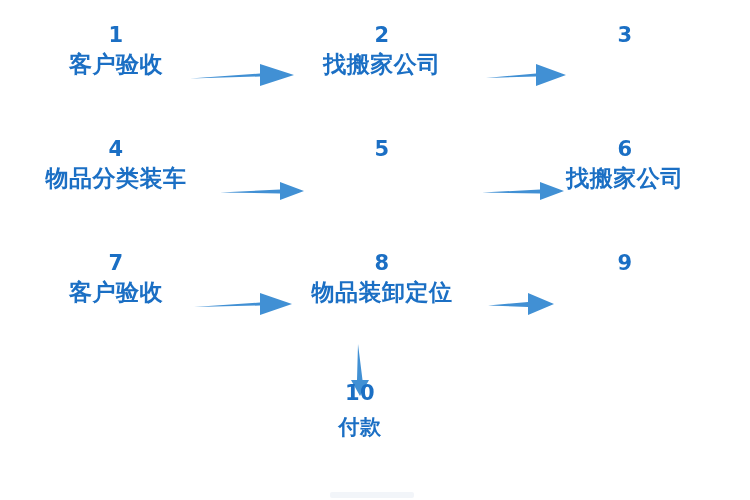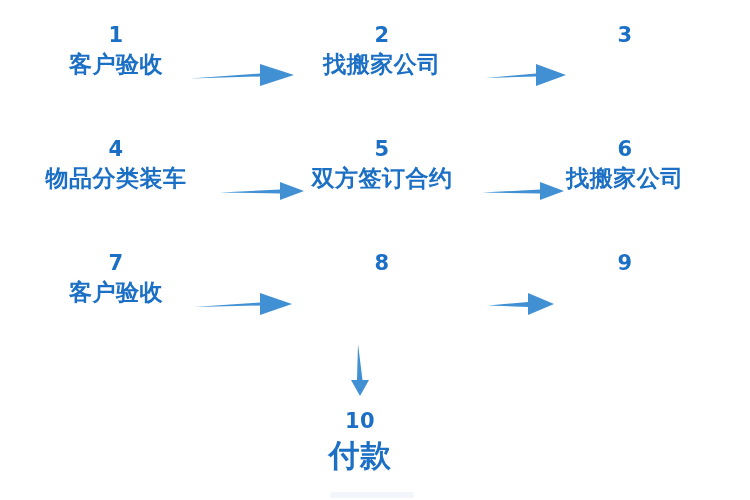--- a/index.html
+++ b/index.html
@@ -42,21 +42,21 @@
     font-size: 23px;
     font-weight: 700;
     line-height: 32px;
     letter-spacing: 0.5px;
   }
   .node.final .num {
     font-size: 21px;
     line-height: 26px;
   }
   .node.final .label {
-    font-size: 31px;
+    font-size: 21px;
     line-height: 42px;
   }
 
   
   .arrow {
     position: absolute;
   }
   .arrow svg { display: block; }
 
   
@@ -107,21 +107,20 @@
   </div>
 
   <div class="arrow" style="left:218px; top:178px;">
     <svg width="88" height="26" viewBox="0 0 88 26" aria-hidden="true">
       <path d="M2 14.5 L62 11.5 L62 4 L86 13 L62 22 L62 15.5 Z" fill="#4190d4"></path>
     </svg>
   </div>
 
   <div class="node" style="left:382px; top:136px;">
     <span class="num">5</span>
-    <span class="label">双方签订合约</span>
   </div>
 
   <div class="arrow" style="left:480px; top:178px;">
     <svg width="86" height="26" viewBox="0 0 86 26" aria-hidden="true">
       <path d="M2 14.5 L60 11.5 L60 4 L84 13 L60 22 L60 15.5 Z" fill="#4190d4"></path>
     </svg>
   </div>
 
   <div class="node" style="left:625px; top:136px;">
     <span class="num">6</span>
@@ -134,38 +133,39 @@
   </div>
 
   <div class="arrow" style="left:192px; top:288px;">
     <svg width="102" height="32" viewBox="0 0 102 32" aria-hidden="true">
       <path d="M2 19 L68 14.5 L68 5 L100 16 L68 27 L68 17.5 Z" fill="#4190d4"></path>
     </svg>
   </div>
 
   <div class="node" style="left:382px; top:250px;">
     <span class="num">8</span>
+    <span class="label">物品装卸定位</span>
   </div>
 
   <div class="arrow" style="left:486px; top:290px;">
     <svg width="70" height="28" viewBox="0 0 70 28" aria-hidden="true">
       <path d="M2 15.5 L42 12 L42 3 L68 14 L42 25 L42 17 Z" fill="#4190d4"></path>
     </svg>
   </div>
 
   <div class="node" style="left:625px; top:250px;">
     <span class="num">9</span>
   </div>
 
   <div class="arrow" style="left:342px; top:342px;">
     <svg width="36" height="56" viewBox="0 0 36 56" aria-hidden="true">
       <path d="M16 2 L20.5 38 L27 38 L18 54 L9 38 L15 38 Z" fill="#4190d4"></path>
     </svg>
   </div>
 
-  <div class="node final" style="left:360px; top:408px;text-align:center;">
+  <div class="node final" style="left:360px; top:380px;text-align:center;">
     <span class="num">10</span>
     <span class="label">付款</span>
   </div>
 
   <div class="artifact"></div>
 
 </div>
 
 </body></html>

